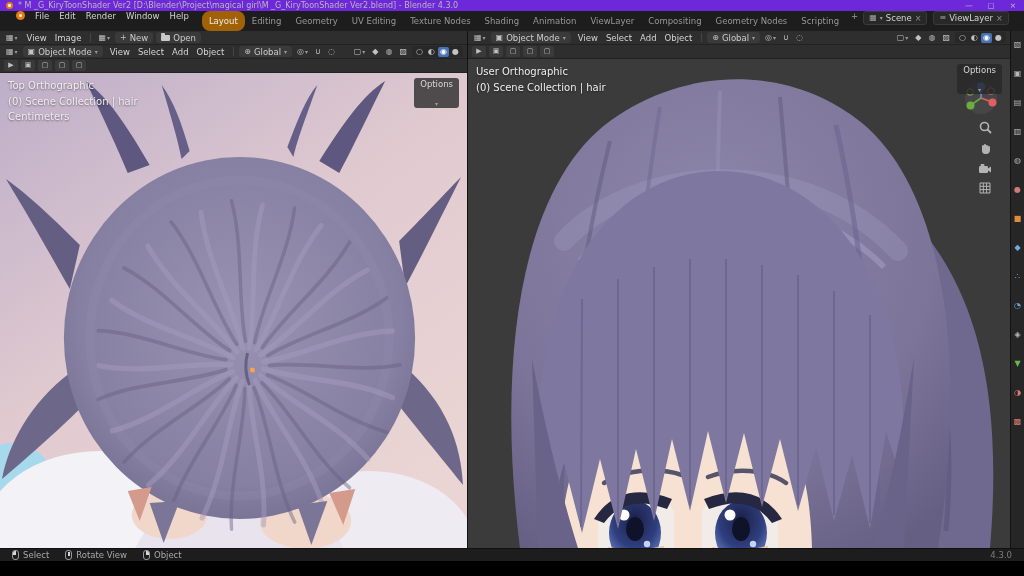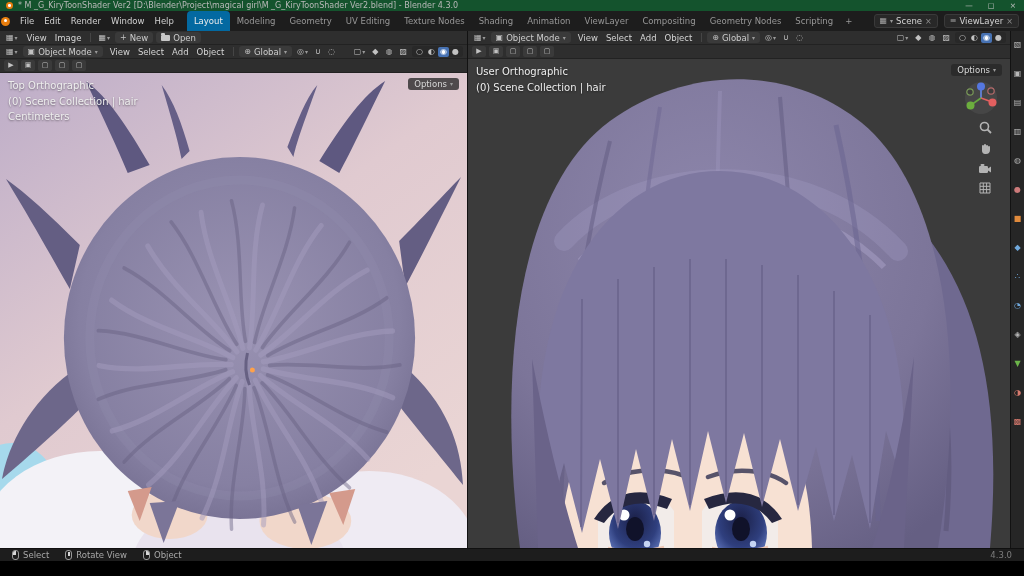--- a/index.html
+++ b/index.html
@@ -1,35 +1,35 @@
 <!DOCTYPE html>
 <html><head>
 <meta charset="utf-8">
 <style>
   * { margin:0; padding:0; box-sizing:border-box; font-family:"DejaVu Sans","Liberation Sans",sans-serif; user-select:none; }
   html,body { width:1024px; height:576px; background:#000; overflow:hidden; }
   .app { width:1024px; height:576px; display:flex; flex-direction:column; background:#000; }
 
   
-  .titlebar { height:11px; background:#14532d; display:flex; align-items:center; padding:0 6px; font-size:8px; color:#b9b9b9; gap:5px; }
+  .titlebar { height:11px; background:#6d28d9; display:flex; align-items:center; padding:0 6px; font-size:8px; color:#b9b9b9; gap:5px; }
   .blogo { width:9px; height:9px; border-radius:50%; background:#e87d0d; position:relative; flex:0 0 auto; }
   .blogo::after { content:""; position:absolute; left:2.5px; top:2.5px; width:3px; height:3px; border-radius:50%; background:#fff; }
   .blogo.small { width:7px; height:7px; }
   .blogo.small::after { left:2px; top:2px; width:2.5px; height:2.5px; }
   .title-text { white-space:nowrap; overflow:hidden; text-overflow:ellipsis; }
   .win-controls { margin-left:auto; display:flex; gap:12px; color:#c4c4c4; font-size:7.5px; }
   .win-controls span { width:10px; text-align:center; }
 
   
-  .topbar { height:20px; background:#1d1d1d; display:flex; align-items:center; font-size:8.5px; color:#cfcfcf; padding:0 1px; }
+  .topbar { height:20px; background:#1d1d1d; display:flex; align-items:flex-start; font-size:8.5px; color:#cfcfcf; padding:0 16px; }
   .menus { display:flex; align-items:center; margin-left:5px; }
   .menu-item { padding:0 5px; color:#d2d2d2; }
   .ws-tabs { display:flex; align-items:center; margin-left:8px; height:20px; }
   .ws-tab { padding:0 7px; height:20px; display:flex; align-items:center; color:#979797; border-radius:4px 4px 0 0; white-space:nowrap; }
-  .ws-tab.active { background:#0369a1; color:#ececec; }
+  .ws-tab.active { background:#a16207; color:#ececec;border-radius:8px; }
   .ws-add { padding:0 5px; color:#9a9a9a; }
   .tb-right { margin-left:auto; display:flex; gap:6px; align-items:center; padding-right:4px; }
   .tb-select { display:flex; align-items:center; gap:3px; background:#282828; border:1px solid #3a3a3a; border-radius:3px; padding:1px 5px; color:#d5d5d5; height:14px; }
   .tb-select .xx { color:#909090; font-size:8px; }
   .sicon { color:#a8a8a8; font-size:8px; line-height:1; }
 
   
   .main { flex:1; display:flex; min-height:0; }
   .pane-left { width:468px; display:flex; flex-direction:column; border-right:1px solid #121212; }
   .pane-right { flex:1; display:flex; flex-direction:column; }
@@ -52,21 +52,21 @@
   .shade-group { display:flex; align-items:center; gap:1px; background:#282828; border-radius:3px; padding:0 2px; height:11px; }
   .tool-btn { width:14px; height:11px; background:#3a3a3a; border-radius:2px; display:flex; align-items:center; justify-content:center; }
   .tool-btn .g { font-size:7px; }
   .folder-icon { width:9px; height:6px; background:#c8c8c8; border-radius:1px; position:relative; display:inline-block; }
   .folder-icon::before { content:""; position:absolute; top:-2px; left:0; width:4px; height:2px; background:#c8c8c8; border-radius:1px 1px 0 0; }
 
   
   .canvas { flex:1; position:relative; overflow:hidden; min-height:0; }
   .canvas svg.art { position:absolute; inset:0; width:100%; height:100%; }
   .vp-overlay { position:absolute; top:5px; left:8px; font-size:10px; color:#eeeeee; text-shadow:0 1px 2px rgba(0,0,0,.45); line-height:1.55; z-index:4; }
-  .options-pill { position:absolute; top:5px; right:8px; background:rgba(38,38,38,.78); border-radius:3px; padding:1px 6px; font-size:8.5px; color:#d8d8d8; display:flex; gap:3px; align-items:center; z-index:5; }
+  .options-pill { position:absolute; top:5px; right:8px; background:rgba(38,38,38,.78); border-radius:3px; padding:1px 6px; font-size:8.5px; color:#d8d8d8; display:flex; gap:12px; align-items:center; z-index:5;flex-direction:column; }
   .nav-gizmo { position:absolute; top:22px; right:12px; z-index:4; }
   .nav-tools { position:absolute; top:62px; right:18px; display:flex; flex-direction:column; gap:8px; z-index:4; align-items:center; }
   .nav-btn { opacity:.85; display:block; line-height:0; }
 
   
   .statusbar { height:13px; background:#1d1d1d; border-top:1px solid #101010; display:flex; align-items:center; font-size:8.5px; color:#a8a8a8; padding:0 12px; gap:16px; }
   .st-items { display:flex; gap:16px; align-items:center; }
   .st-item { display:flex; align-items:center; gap:4px; }
   .msbtn { position:relative; width:7px; height:10px; border:1px solid #9a9a9a; border-radius:3px; display:inline-block; flex:0 0 auto; }
   .msbtn.left::before { content:""; position:absolute; left:0; top:0; width:3px; height:4px; background:#d8d8d8; border-radius:2px 0 0 0; }
@@ -94,21 +94,21 @@
     <span class="blogo"></span>
     <nav class="menus">
       <span class="menu-item">File</span>
         <span class="menu-item">Edit</span>
         <span class="menu-item">Render</span>
         <span class="menu-item">Window</span>
         <span class="menu-item">Help</span>
     </nav>
     <nav class="ws-tabs">
       <span class="ws-tab active">Layout</span>
-        <span class="ws-tab">Modeling</span>
+        <span class="ws-tab">Editing</span>
         <span class="ws-tab">Geometry</span>
         <span class="ws-tab">UV Editing</span>
         <span class="ws-tab">Texture Nodes</span>
         <span class="ws-tab">Shading</span>
         <span class="ws-tab">Animation</span>
         <span class="ws-tab">ViewLayer</span>
         <span class="ws-tab">Compositing</span>
         <span class="ws-tab">Geometry Nodes</span>
         <span class="ws-tab">Scripting</span>
     </nav>

